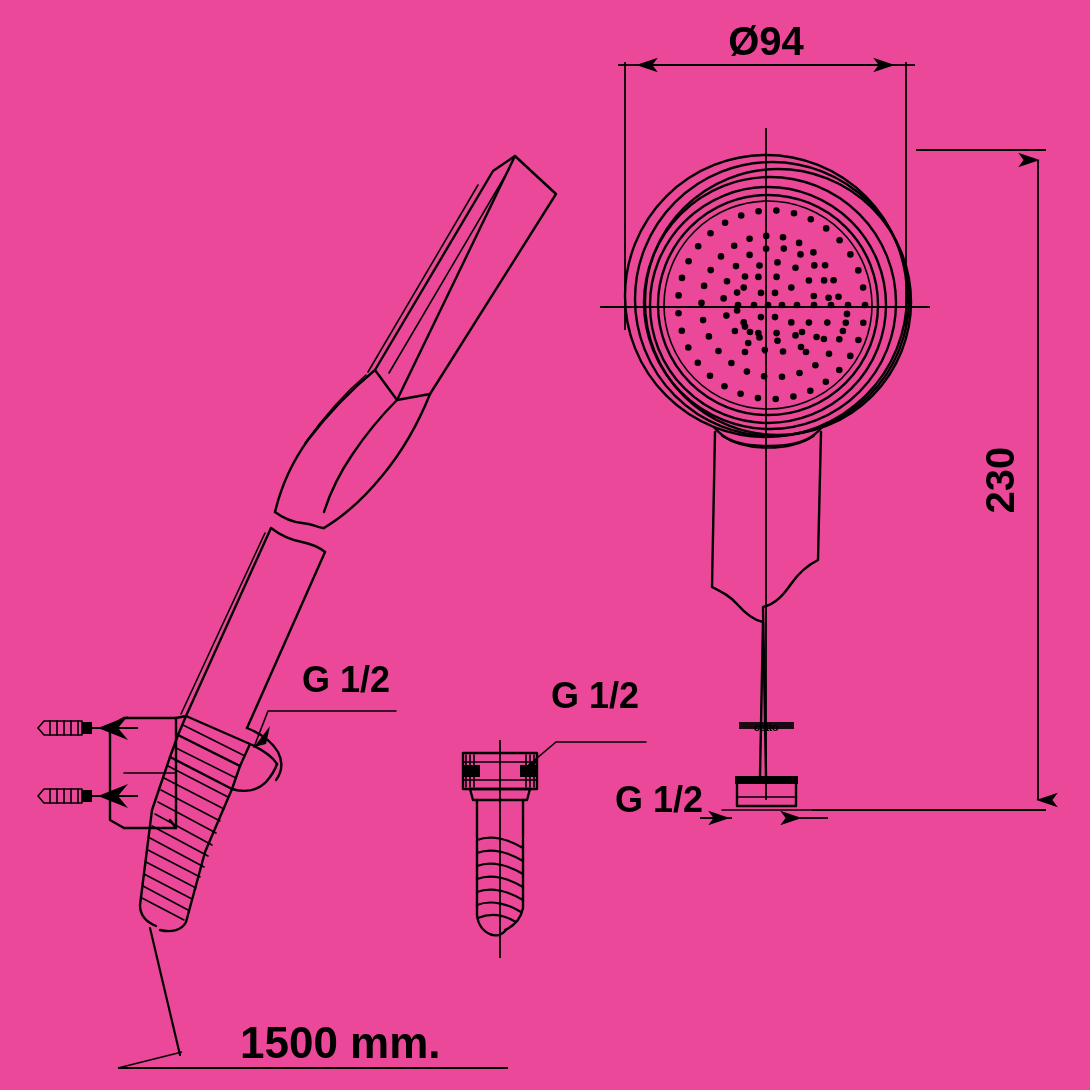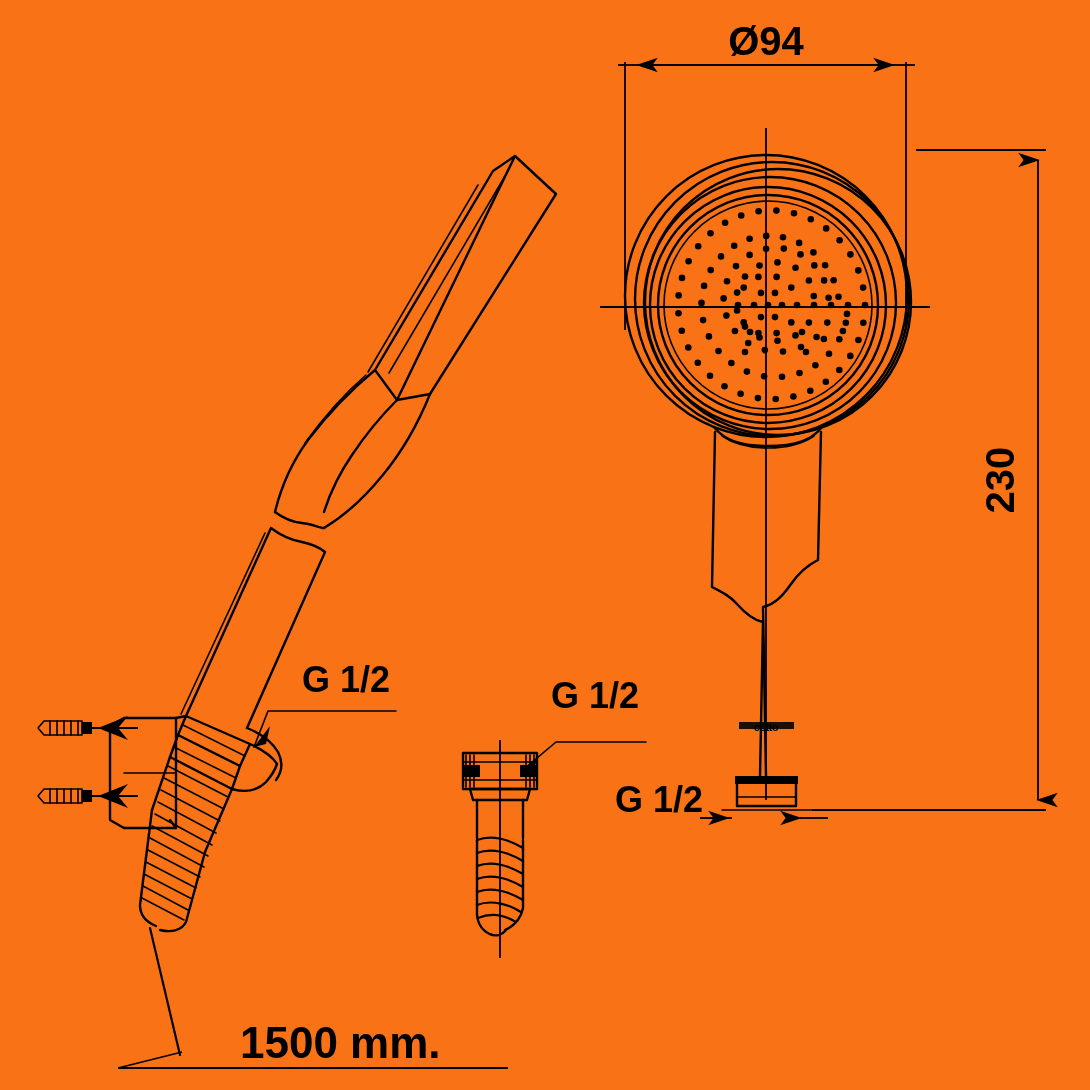--- a/index.html
+++ b/index.html
@@ -7,21 +7,21 @@
     padding: 0;
     background: #ffffff;
   }
   body {
     font-family: "Liberation Sans", sans-serif;
   }
   #drawing-root {
     position: relative;
     width: 1090px;
     height: 1090px;
-    background: #f97316;
+    background: #ec4899;
     overflow: hidden;
   }
   svg.sheet {
     display: block;
     width: 1090px;
     height: 1090px;
   }
   .ln {
     fill: none;
     stroke: #000000;

